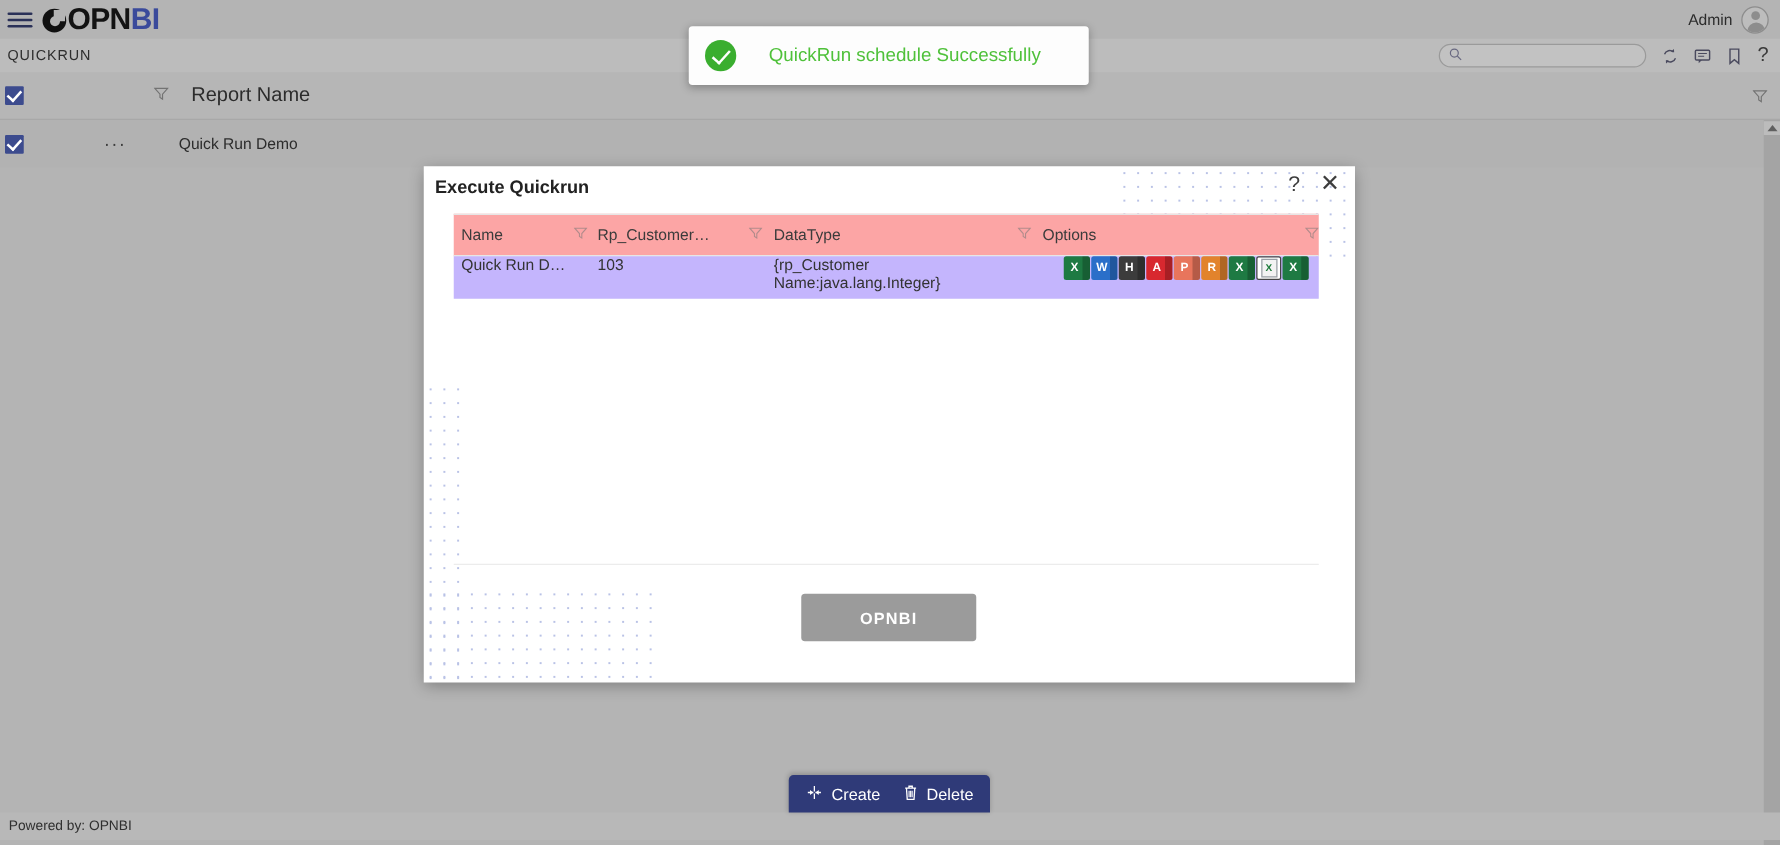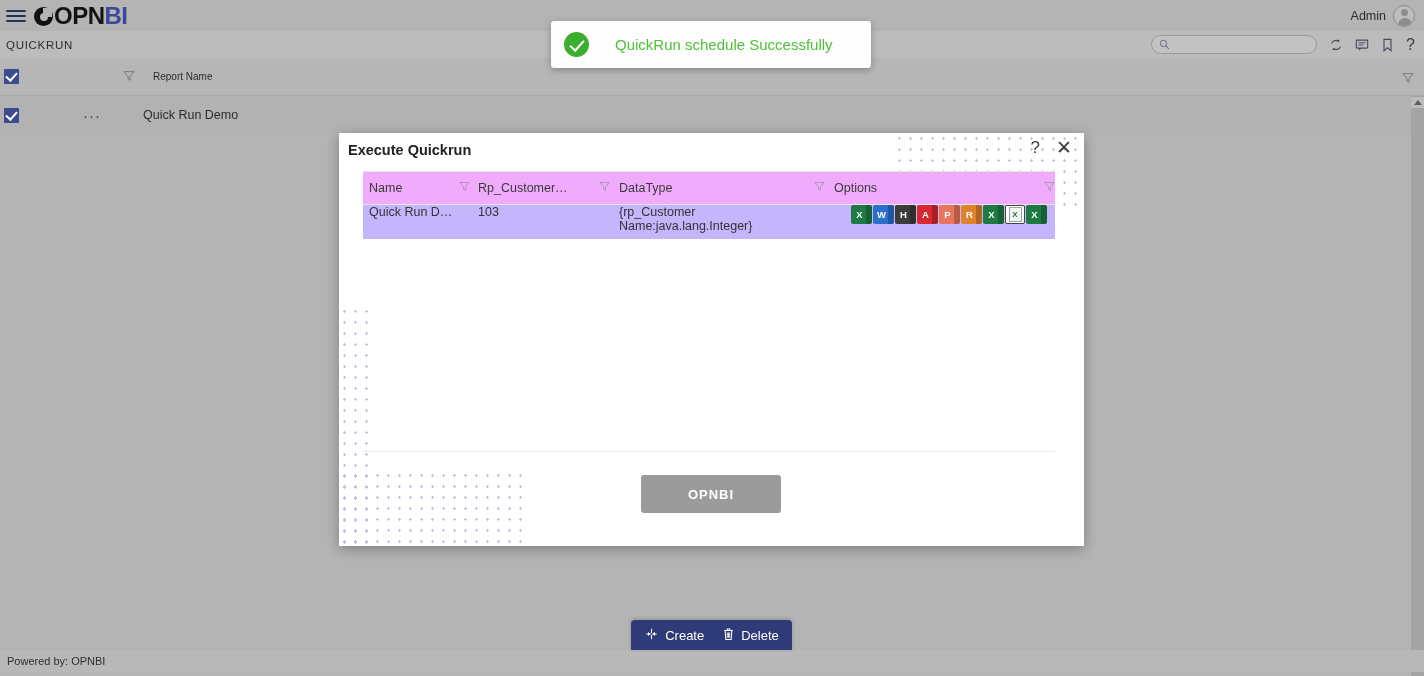--- a/index.html
+++ b/index.html
@@ -87,21 +87,21 @@
   }
   .cb::after {
     content: ""; position: absolute; left: 4px; top: 1px;
     width: 5px; height: 9px; border: solid #fff;
     border-width: 0 2px 2px 0; transform: rotate(42deg);
   }
   .dots-cell { width: 62px; text-align: center; font-size: 15px; color: #3c3c3c; letter-spacing: 1px; cursor: pointer; margin-left: 42px; }
   .col-file { width: 640px; font-size: 12.5px; color: #2c2c2c; padding-left: 20px; }
   .col-file-row { width: 640px; font-size: 12.5px; color: #2c2c2c; padding-left: 20px; }
   .filt { cursor: pointer; opacity: 0.72; }
-  .col-report { font-size: 10px; color: #2c2c2c; padding-left: 18px; width: 560px; }
+  .col-report { font-size: 16px; color: #2c2c2c; padding-left: 18px; width: 560px; }
   .col-report-row { font-size: 12.5px; color: #2c2c2c; width: 560px; padding-left: 12px; }
   .filt-right { position: absolute; right: 10px; top: 12px; cursor: pointer; opacity: 0.72; }
 
   .scroll-track {
     position: absolute; top: 96px; right: 0; width: 13px; height: 580px;
     background: #a4a4a4;
   }
   .scroll-arrow {
     position: absolute; top: 97px; right: 0; width: 13px; height: 11px;
     background: #bcbcbc; display:flex; align-items:center; justify-content:center;
@@ -161,21 +161,21 @@
   }
   .modal-close {
     position: absolute; top: 5px; right: 12px; font-size: 19px;
     color: #3d3d3d; cursor: pointer; z-index: 3; line-height: 1; font-weight: 300;
   }
 
   .mtable { position: absolute; top: 38px; left: 24px; width: 692px; z-index: 2; }
   .mthead {
     display: flex; align-items: center; height: 34px;
     border-top: 1px solid #e6e6e6; border-bottom: 1px solid #e6e6e6;
-    background: #f0abfc;
+    background: #fca5a5;
   }
   .mth { font-size: 12.5px; color: #3b3b3b; display: flex; align-items: center; }
   .mth .lbl { flex: none; }
   .mth .f { margin-left: auto; opacity: 0.55; cursor: pointer; }
   .w-name { width: 107px; padding-left: 6px; }
   .w-rp   { width: 140px; padding-left: 8px; }
   .w-dt   { width: 215px; padding-left: 9px; }
   .w-opt  { flex: 1; padding-left: 9px; }
 
   .mtrow { display: flex; align-items: flex-start; height: 34px; background: #c4b5fd; }

